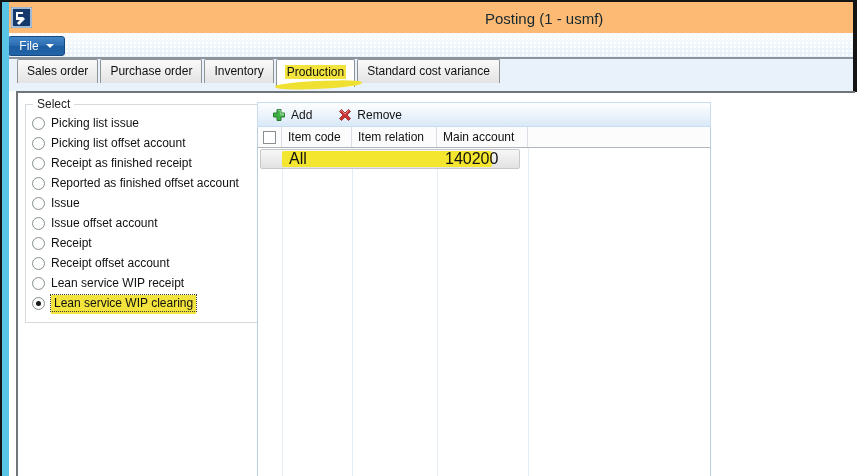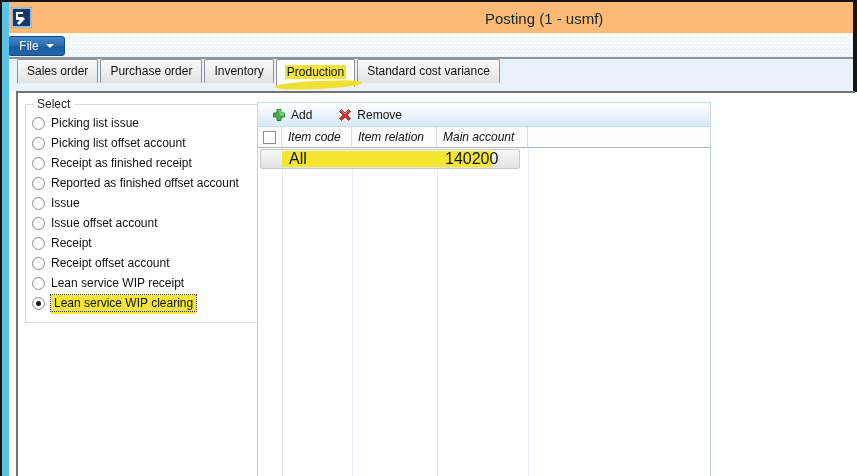--- a/index.html
+++ b/index.html
@@ -63,21 +63,21 @@
     position:absolute;left:257px;top:102px;width:454px;height:25px;box-sizing:border-box;
     background:linear-gradient(#feffff,#d9e9f8);border:1px solid #c9dcf0;
     display:flex;align-items:center;gap:26px;padding-left:14px;
   }
   .tool-btn{display:flex;align-items:center;gap:5px;font-size:12px;cursor:default;}
   
   .grid{position:absolute;left:257px;top:127px;width:454px;height:349px;box-sizing:border-box;
     border-left:1px solid #b7cee4;border-right:1px solid #b7cee4;background:#fff;}
   .ghead{position:absolute;left:0;top:0;right:0;height:21px;display:flex;
     background:#fcfcfc;border-bottom:1px solid #aeb5bc;box-sizing:border-box;}
-  .gh{box-sizing:border-box;border-right:1px solid #d9dfe5;font-size:12px;line-height:20px;padding-left:6px;white-space:nowrap;overflow:hidden;font-style:italic;}
+  .gh{box-sizing:border-box;border-right:1px solid #d9dfe5;font-size:12px;line-height:20px;padding-left:6px;white-space:nowrap;overflow:hidden;}
   .gh.cbx{width:24px;display:flex;align-items:center;justify-content:center;padding-left:0;}
   .gh.c1{width:70px;}.gh.c2{width:85px;}.gh.c3{width:91px;}
   .gh.fill{flex:1;border-right:none;}
   .checkbox{width:13px;height:13px;box-sizing:border-box;border:1px solid #8a8f93;background:#fff;}
   .vline{position:absolute;top:21px;bottom:0;width:1px;background:#e4ecf4;}
   .v1{left:24px;}.v2{left:94px;}.v3{left:179px;}.v4{left:270px;}
   .grow{position:absolute;left:2px;top:22px;width:260px;height:20px;box-sizing:border-box;
     background:linear-gradient(#f7f7f7,#e2e2e2);border:1px solid #c8c8c8;border-radius:2px;z-index:2;}
   .row-marker{position:absolute;left:21px;top:1px;width:210px;height:16px;background:#f4e52e;border-radius:2px;}
   .cell{position:absolute;top:0;height:18px;line-height:18px;font-size:16px;z-index:3;white-space:nowrap;}

